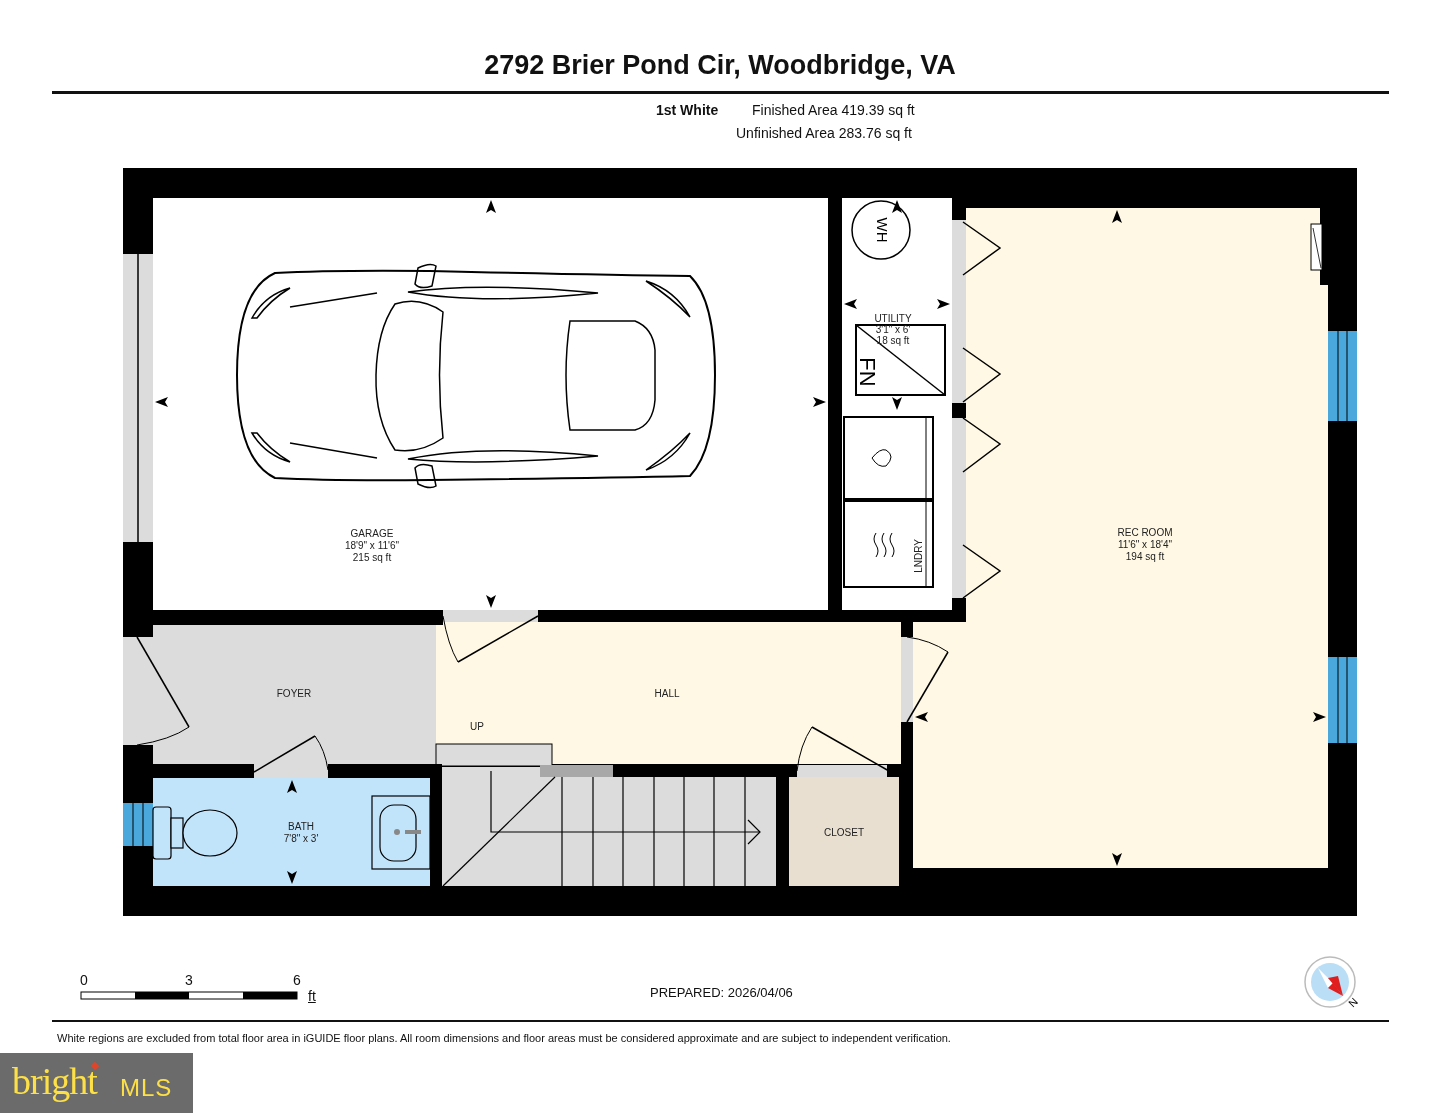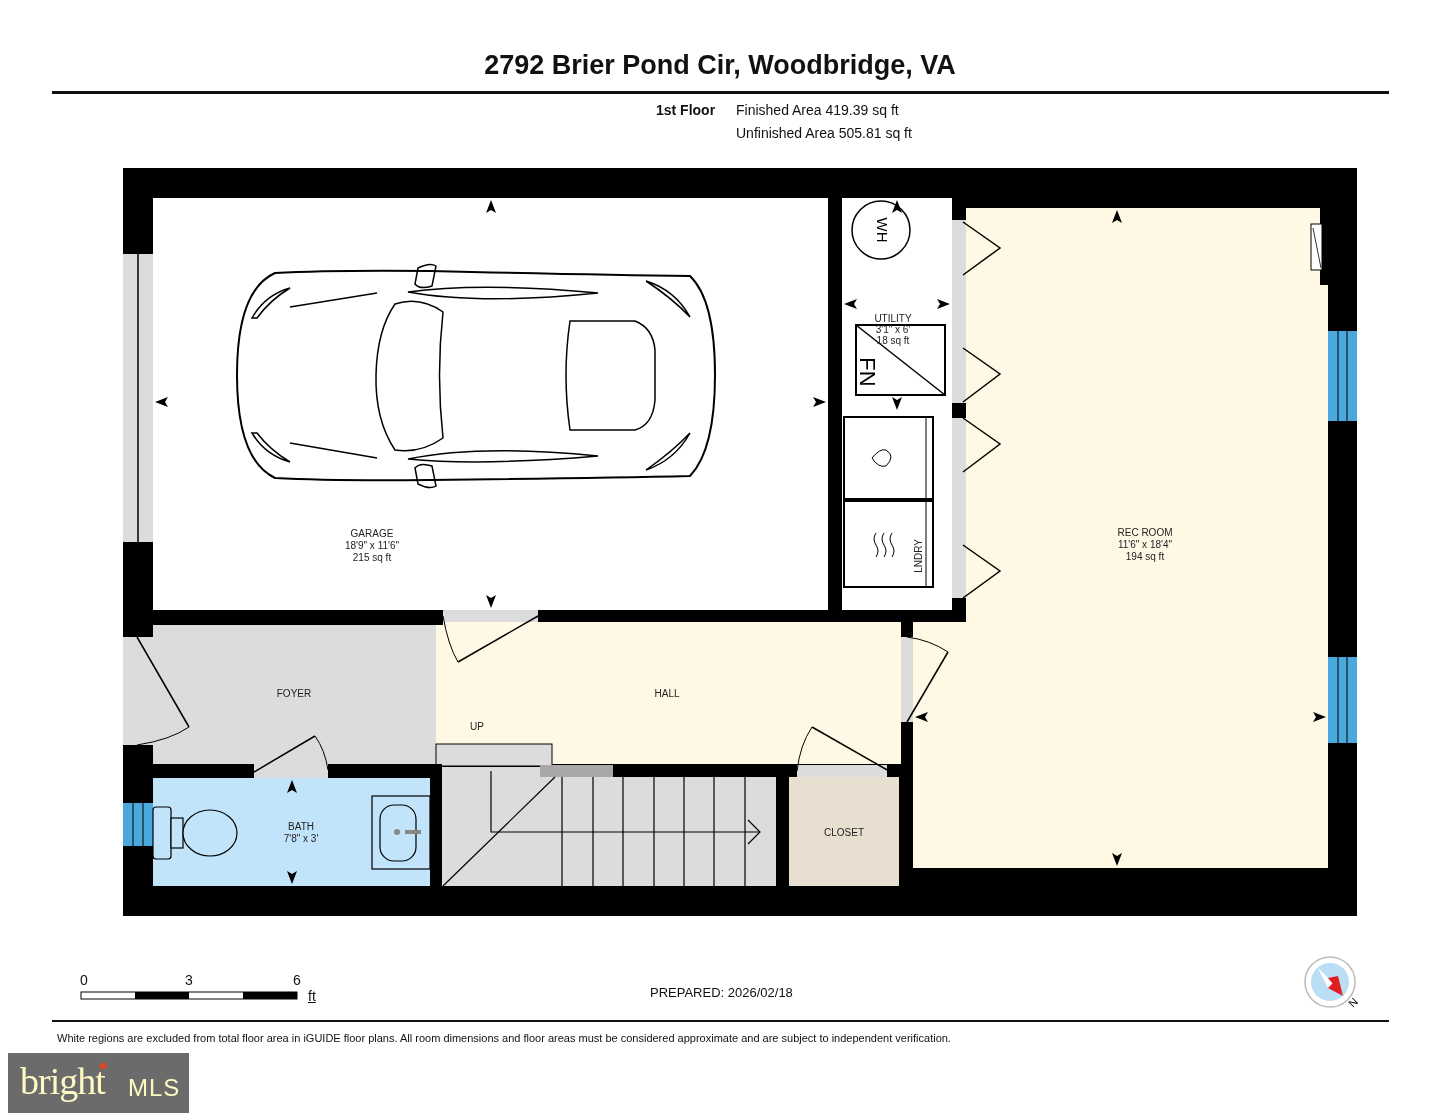--- a/index.html
+++ b/index.html
@@ -6,33 +6,33 @@
   body { width: 1440px; height: 1113px; position: relative; overflow: hidden; font-family: "Liberation Sans", sans-serif; color: #111; }
   .title { position: absolute; left: 0; top: 50px; width: 1440px; text-align: center; font-size: 27px; font-weight: bold; }
   .rule { position: absolute; left: 52px; width: 1337px; height: 3px; background: #111; }
   .floor-label { position: absolute; left: 656px; top: 102px; font-size: 14px; font-weight: bold; }
   .area-line { position: absolute; left: 736px; font-size: 14px; }
   .plan { position: absolute; left: 0; top: 0; }
   .room-label { font-family: "Liberation Sans", sans-serif; font-size: 10px; fill: #222; text-anchor: middle; }
   .scale-num { position: absolute; font-size: 14px; }
   .prepared { position: absolute; left: 650px; top: 985px; font-size: 13px; }
   .disclaimer { position: absolute; left: 57px; top: 1032px; font-size: 11px; }
-  .logo { position: absolute; left: 8px; top: 1053px; width: 181px; height: 60px; background: #6b6b6b; color: #fef9c3; }
+  .logo { position: absolute; left: 0; top: 1053px; width: 181px; height: 60px; background: #6b6b6b; color: #fde047; padding-left: 12px; }
   .logo .bright { position: absolute; left: 12px; top: 6px; font-family: "Liberation Serif", serif; font-size: 38px; letter-spacing: -1px; }
   .logo .mls { position: absolute; left: 120px; top: 21px; font-size: 24px; letter-spacing: 1px; }
   .logo .star { position: absolute; left: 92px; top: 10px; width: 6px; height: 6px; background: #e0452a; transform: rotate(45deg); }
 </style>
 </head>
 <body>
 
 <div class="title">2792 Brier Pond Cir, Woodbridge, VA</div>
 <div class="rule" style="top:91px;"></div>
-<div class="floor-label">1st Floor</div>
-<div class="area-line" style="top:102px;">Finished Area 419.39 sq ft</div>
-<div class="area-line" style="top:125px;">Unfinished Area 505.81 sq ft</div>
+<div class="floor-label">1st White</div>
+<div class="area-line" style="top:102px;margin-left:16px;">Finished Area 419.39 sq ft</div>
+<div class="area-line" style="top:125px;">Unfinished Area 283.76 sq ft</div>
 
 <svg class="plan" width="1440" height="1113" viewBox="0 0 1440 1113">
 
   <rect x="123" y="168" width="1234" height="748" fill="#000"></rect>
 
   <rect x="153" y="198" width="675" height="412" fill="#fff"></rect>
 
   <rect x="123" y="254" width="30" height="288" fill="#dcdcdc"></rect>
   <line x1="138" y1="254" x2="138" y2="542" stroke="#000" stroke-width="1.5"></line>
 
@@ -225,21 +225,21 @@
     <polygon points="1328,978 1338,976 1343,996" fill="#e01e1e"></polygon>
   </g>
   <text x="1353" y="1008" font-size="11" transform="rotate(-45 1353 1008)" font-family="Liberation Sans, sans-serif">N</text>
 </svg>
 
 <div class="scale-num" style="left:80px; top:972px;">0</div>
 <div class="scale-num" style="left:185px; top:972px;">3</div>
 <div class="scale-num" style="left:293px; top:972px;">6</div>
 <div class="scale-num" style="left:308px; top:988px;text-decoration:underline;">ft</div>
 
-<div class="prepared">PREPARED: 2026/02/18</div>
+<div class="prepared">PREPARED: 2026/04/06</div>
 <div class="rule" style="top:1020px; height:2px;"></div>
 <div class="disclaimer">White regions are excluded from total floor area in iGUIDE floor plans. All room dimensions and floor areas must be considered approximate and are subject to independent verification.</div>
 
 <div class="logo">
   <span class="bright">bright</span>
   <span class="star"></span>
   <span class="mls">MLS</span>
 </div>
 
 </body></html>

